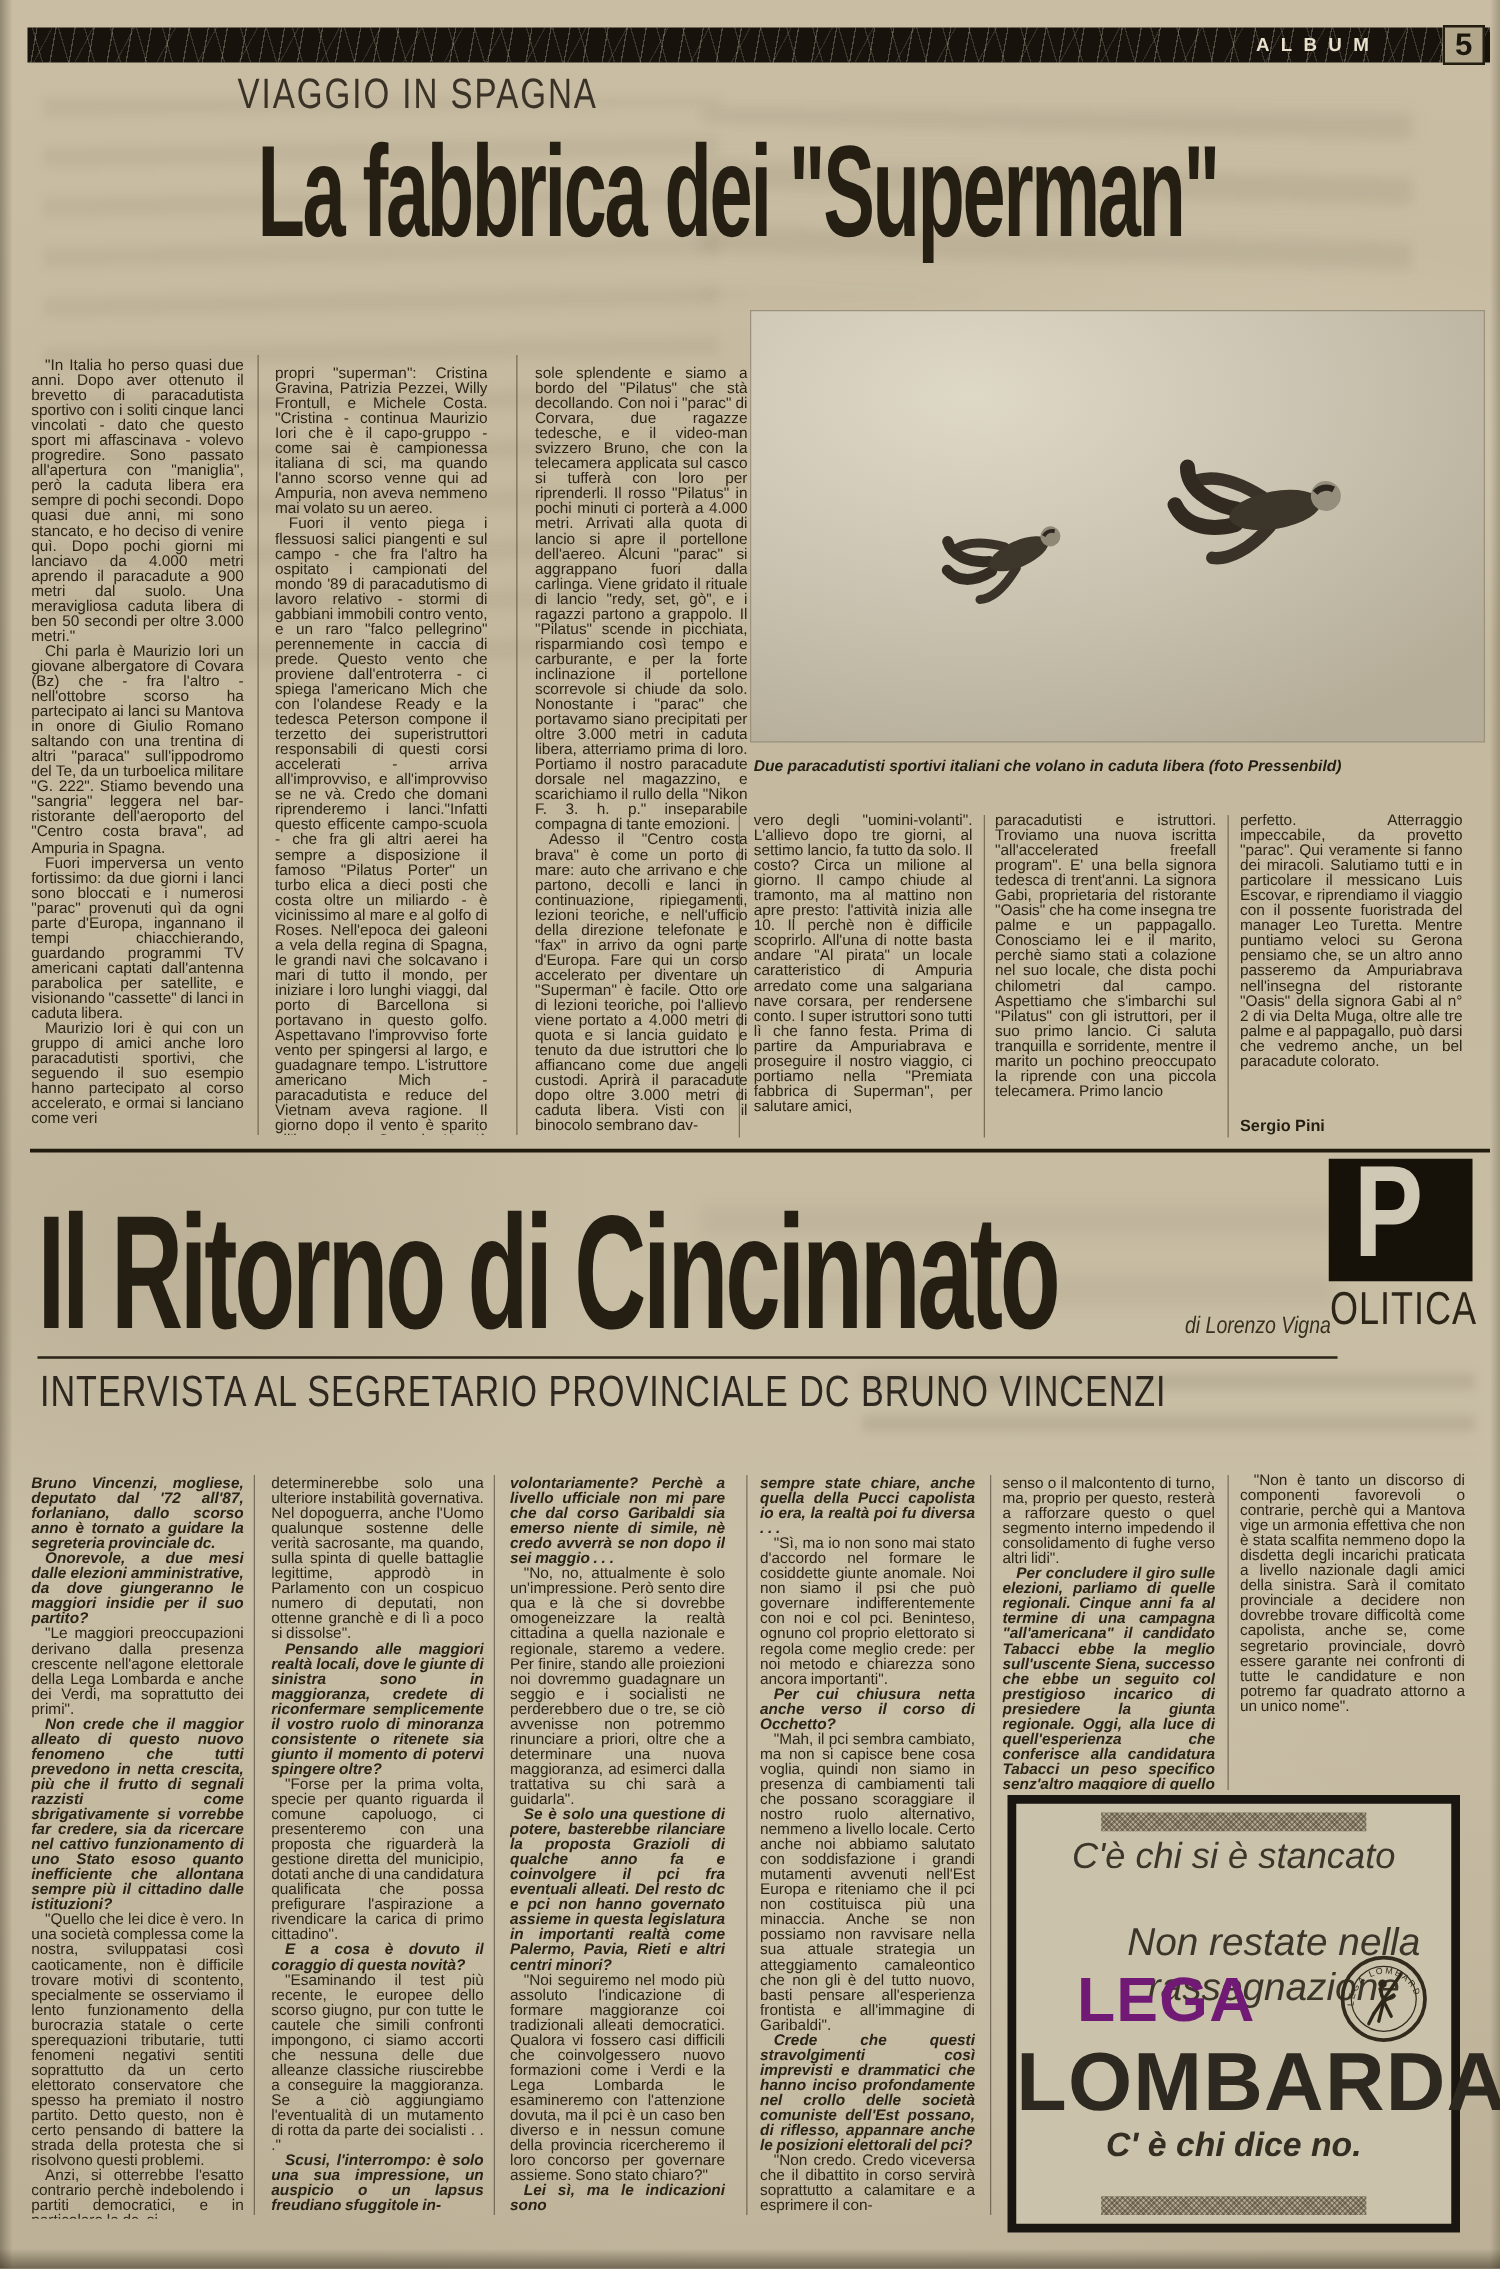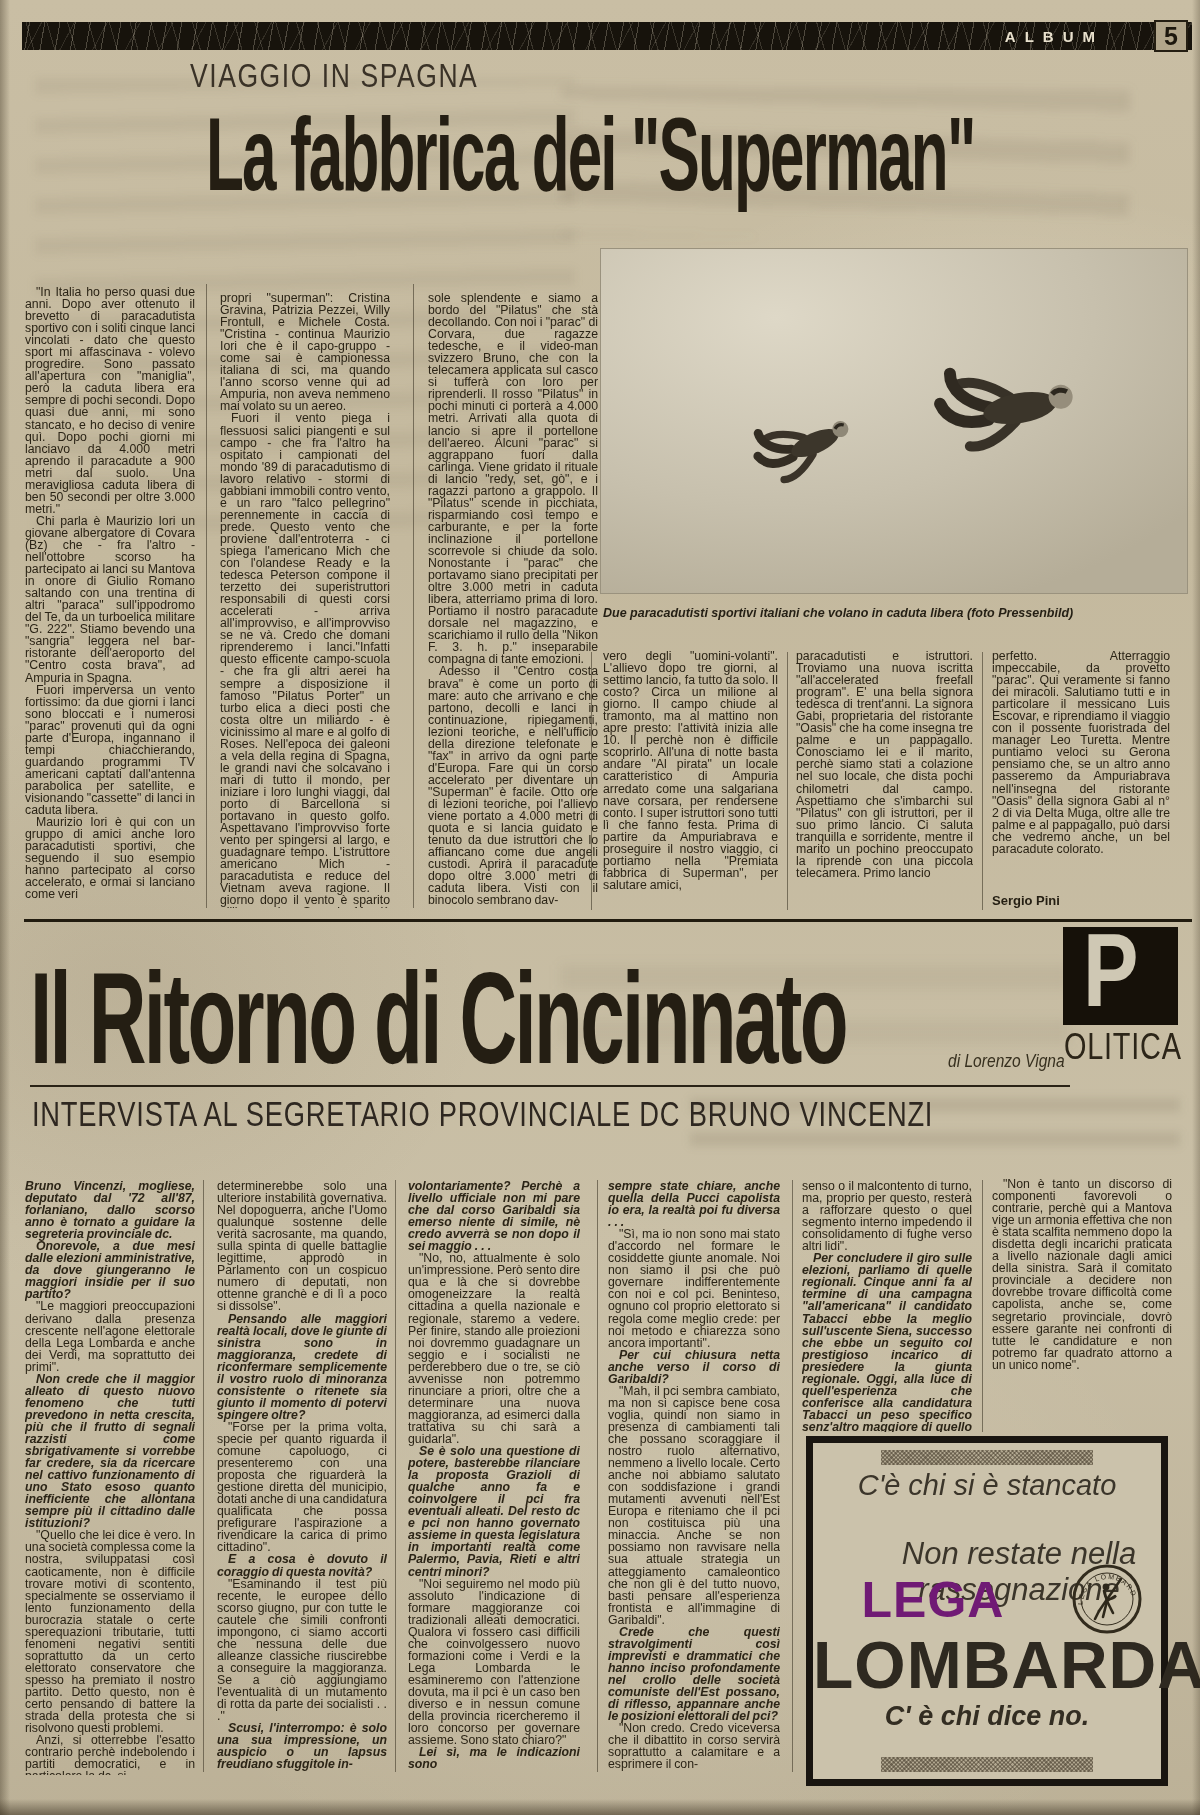--- a/index.html
+++ b/index.html
@@ -205,21 +205,21 @@
   <div class="col" style="left:408px;top:1180px;width:172px;height:595px">
       <p class="para q cont">volontariamente? Perchè a livello ufficiale non mi pare che dal corso Garibaldi sia emerso niente di simile, nè credo avverrà se non dopo il sei maggio . . .</p>
       <p class="para">"No, no, attualmente è solo un'impressione. Però sento dire qua e là che si dovrebbe omogeneizzare la realtà cittadina a quella nazionale e regionale, staremo a vedere. Per finire, stando alle proiezioni noi dovremmo guadagnare un seggio e i socialisti ne perderebbero due o tre, se ciò avvenisse non potremmo rinunciare a priori, oltre che a determinare una nuova maggioranza, ad esimerci dalla trattativa su chi sarà a guidarla".</p>
       <p class="para q">Se è solo una questione di potere, basterebbe rilanciare la proposta Grazioli di qualche anno fa e coinvolgere il pci fra eventuali alleati. Del resto dc e pci non hanno governato assieme in questa legislatura in importanti realtà come Palermo, Pavia, Rieti e altri centri minori?</p>
       <p class="para">"Noi seguiremo nel modo più assoluto l'indicazione di formare maggioranze coi tradizionali alleati democratici. Qualora vi fossero casi difficili che coinvolgessero nuovo formazioni come i Verdi e la Lega Lombarda le esamineremo con l'attenzione dovuta, ma il pci è un caso ben diverso e in nessun comune della provincia ricercheremo il loro concorso per governare assieme. Sono stato chiaro?"</p>
       <p class="para q">Lei sì, ma le indicazioni sono</p>
     </div>
   <div class="col" style="left:608px;top:1180px;width:172px;height:612px">
       <p class="para q cont">sempre state chiare, anche quella della Pucci capolista io era, la realtà poi fu diversa . . .</p>
       <p class="para">"Sì, ma io non sono mai stato d'accordo nel formare le cosiddette giunte anomale. Noi non siamo il psi che può governare indifferentemente con noi e col pci. Beninteso, ognuno col proprio elettorato si regola come meglio crede: per noi metodo e chiarezza sono ancora importanti".</p>
-      <p class="para q">Per cui chiusura netta anche verso il corso di Garibaldi?</p>
+      <p class="para q">Per cui chiusura netta anche verso il corso di Occhetto?</p>
       <p class="para">"Mah, il pci sembra cambiato, ma non si capisce bene cosa voglia, quindi non siamo in presenza di cambiamenti tali che possano scoraggiare il nostro ruolo alternativo, nemmeno a livello locale. Certo anche noi abbiamo salutato con soddisfazione i grandi mutamenti avvenuti nell'Est Europa e riteniamo che il pci non costituisca più una minaccia. Anche se non possiamo non ravvisare nella sua attuale strategia un atteggiamento camaleontico che non gli è del tutto nuovo, basti pensare all'esperienza frontista e all'immagine di Garibaldi".</p>
       <p class="para q">Crede che questi stravolgimenti così imprevisti e drammatici che hanno inciso profondamente nel crollo delle società comuniste dell'Est possano, di riflesso, appannare anche le posizioni elettorali del pci?</p>
       <p class="para">"Non credo. Credo viceversa che il dibattito in corso servirà soprattutto a calamitare e a esprimere il con-</p>
     </div>
   <div class="col" style="left:802px;top:1180px;width:170px;height:252px">
       <p class="para cont">senso o il malcontento di turno, ma, proprio per questo, resterà a rafforzare questo o quel segmento interno impedendo il consolidamento di fughe verso altri lidi".</p>
       <p class="para q">Per concludere il giro sulle elezioni, parliamo di quelle regionali. Cinque anni fa al termine di una campagna "all'americana" il candidato Tabacci ebbe la meglio sull'uscente Siena, successo che ebbe un seguito col prestigioso incarico di presiedere la giunta regionale. Oggi, alla luce di quell'esperienza che conferisce alla candidatura Tabacci un peso specifico senz'altro maggiore di quello dei due nominativi che lo</p>
     </div>
   <div class="col" style="left:992px;top:1178px;width:180px;height:260px">
       <p class="para">"Non è tanto un discorso di componenti favorevoli o contrarie, perchè qui a Mantova vige un armonia effettiva che non è stata scalfita nemmeno dopo la disdetta degli incarichi praticata a livello nazionale dagli amici della sinistra. Sarà il comitato provinciale a decidere non dovrebbe trovare difficoltà come capolista, anche se, come segretario provinciale, dovrò essere garante nei confronti di tutte le candidature e non potremo far quadrato attorno a un unico nome".</p>

